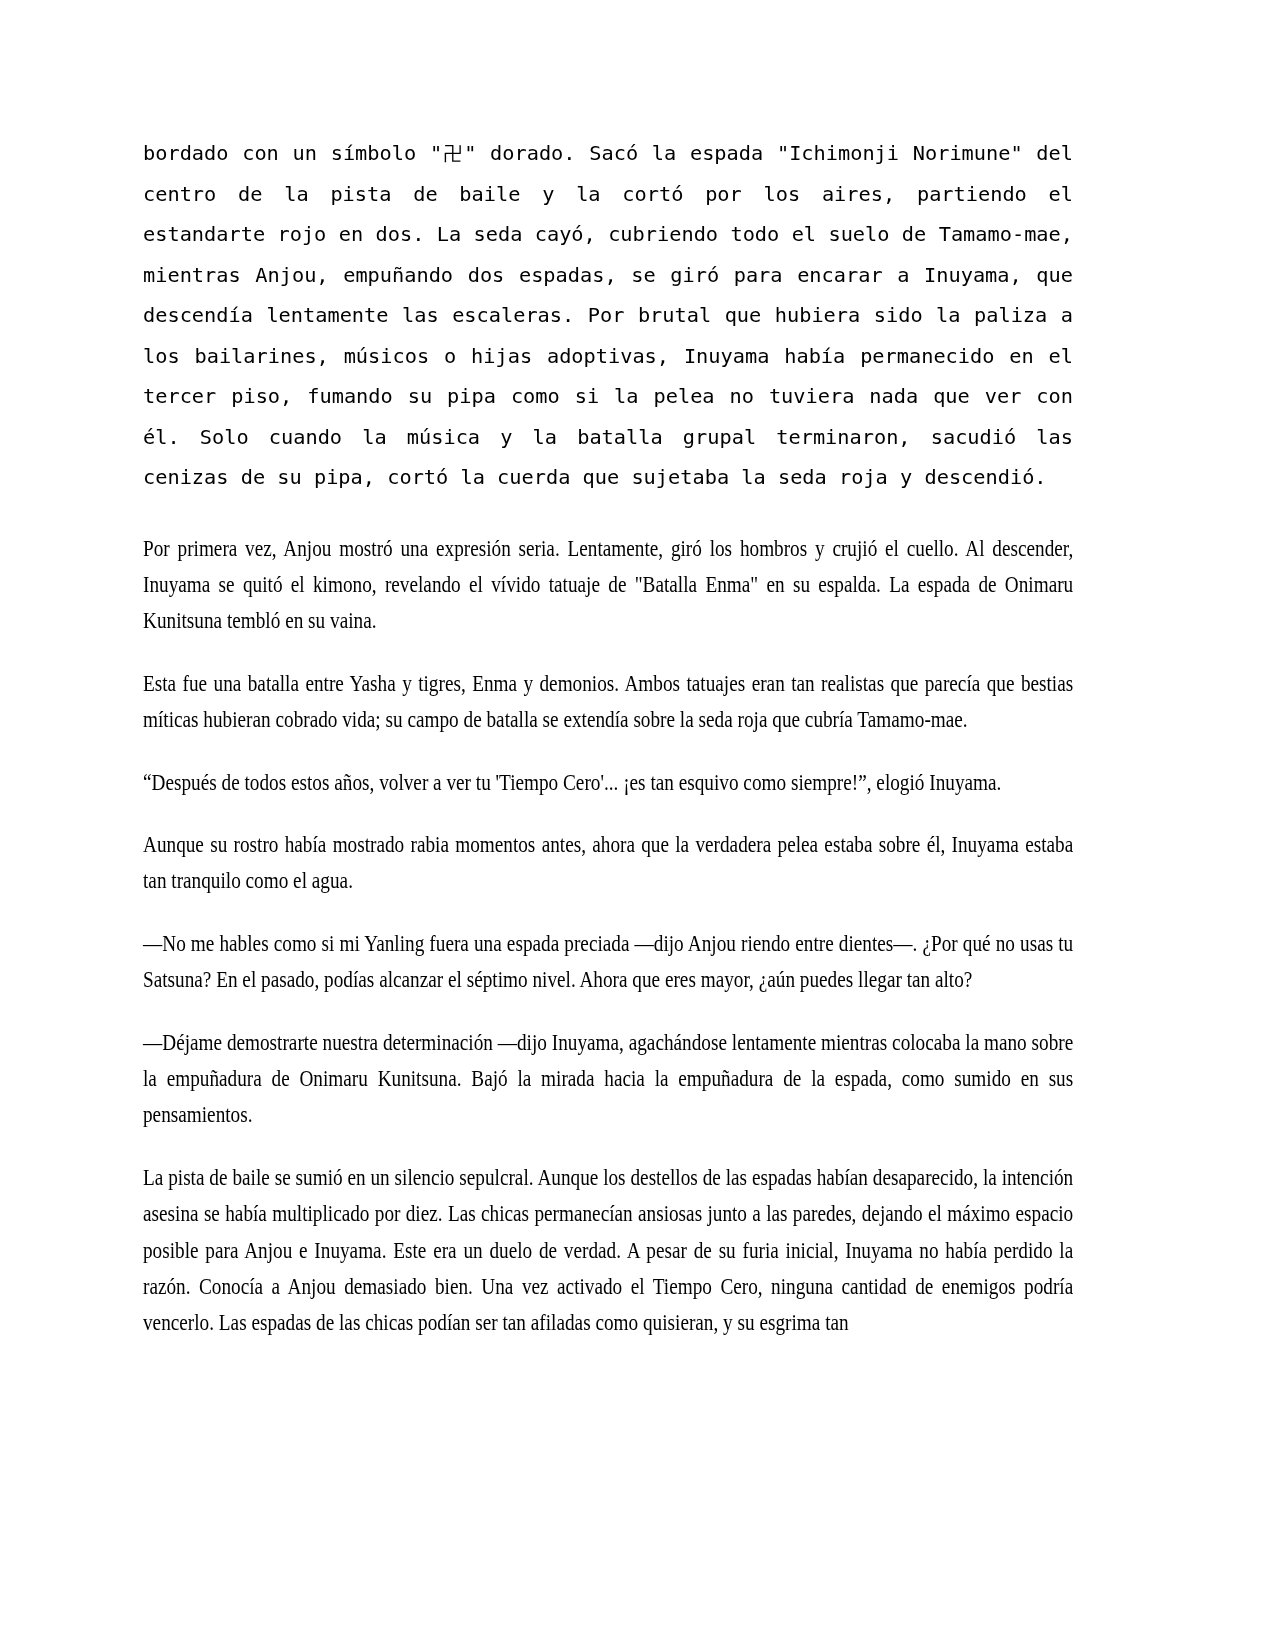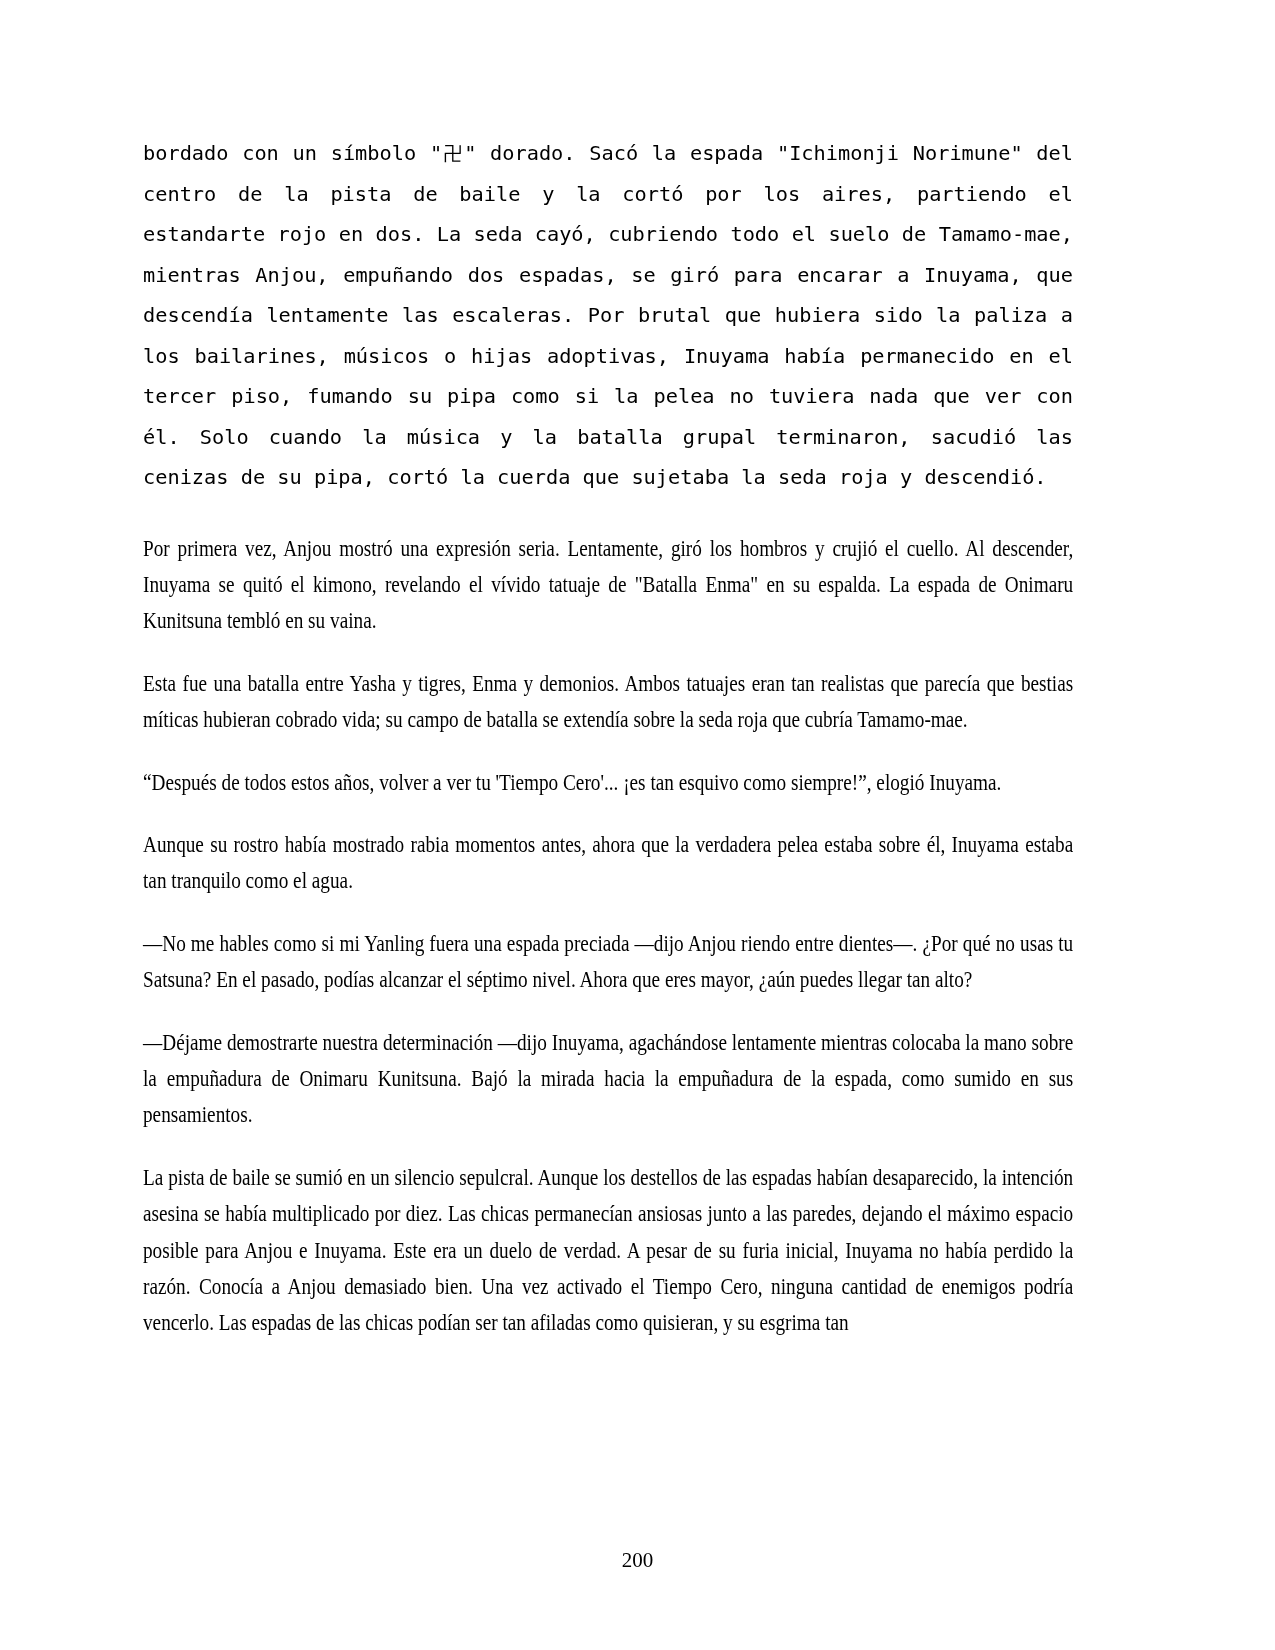--- a/index.html
+++ b/index.html
@@ -101,15 +101,14 @@
     <div class="para-gap"></div>
 
     <p class="body-para">—Déjame demostrarte nuestra determinación —dijo Inuyama, agachándose lentamente mientras colocaba la mano sobre la empuñadura de Onimaru Kunitsuna. Bajó la mirada hacia la empuñadura de la espada, como sumido en sus pensamientos.</p>
 
     <div class="para-gap"></div>
 
     <p class="body-para">La pista de baile se sumió en un silencio sepulcral. Aunque los destellos de las espadas habían desaparecido, la intención asesina se había multiplicado por diez. Las chicas permanecían ansiosas junto a las paredes, dejando el máximo espacio posible para Anjou e Inuyama. Este era un duelo de verdad. A pesar de su furia inicial, Inuyama no había perdido la razón. Conocía a Anjou demasiado bien. Una vez activado el Tiempo Cero, ninguna cantidad de enemigos podría vencerlo. Las espadas de las chicas podían ser tan afiladas como quisieran, y su esgrima tan</p>
 
   </div>
 
-  <div class="page-number">200</div>
 
 </div>
 
 </body></html>

